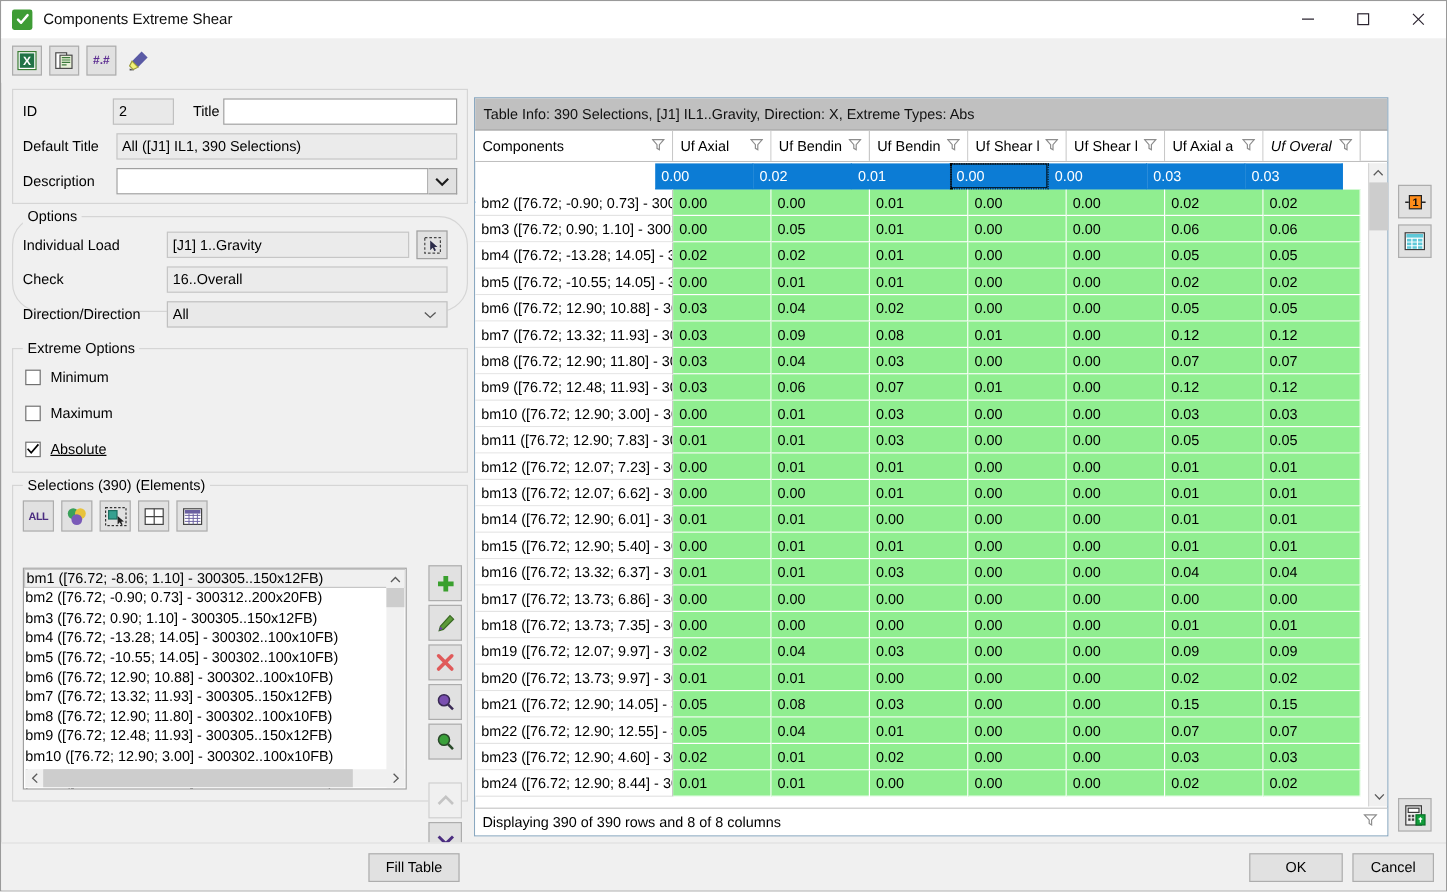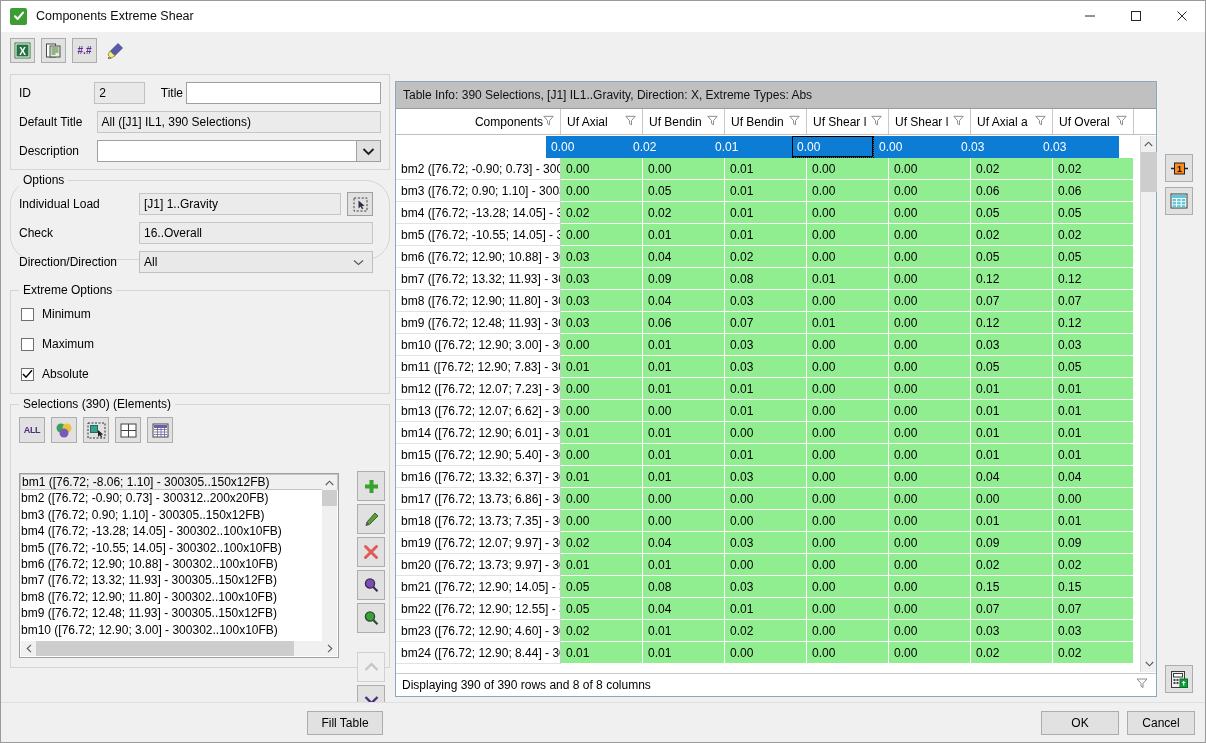--- a/index.html
+++ b/index.html
@@ -445,21 +445,21 @@
       <div id="extgroup" class="group">
         <span class="glabel">Extreme Options</span>
         <div class="chkrow" style="margin-top:13px;">
           <span class="chkbox"></span>
           <span class="lbl">Minimum</span>
         </div>
         <div class="chkrow" style="margin-top:10px;">
           <span class="chkbox"></span>
           <span class="lbl">Maximum</span>
         </div>
-        <div class="chkrow" style="margin-top:10px;">
+        <div class="chkrow" style="margin-top:10px;text-decoration:underline;">
           <span class="chkbox">
             <svg width="11" height="10" viewBox="0 0 11 10">
                 <path d="M1 5 L4 8.3 L10 1.3" stroke="#000" stroke-width="1.4" fill="none"></path>
               </svg>
           </span>
           <span class="lbl">Absolute</span>
         </div>
       </div>
 
       <div id="selgroup" class="group">
@@ -581,21 +581,21 @@
                 <path d="M1.5 2 L7.5 8 L13.5 2" stroke="#4b2d80" stroke-width="2.4" fill="none"></path>
               </svg>
           </div>
         </div>
       </div>
     </div>
 
     <div id="right">
       <div id="tableinfo">Table Info: 390 Selections, [J1] IL1..Gravity, Direction: X, Extreme Types: Abs</div>
       <div id="thead">
-          <div class="th" style="width: 165px; text-align: right;">
+          <div class="th" style="width: 165px;">
             <span class="thlabel">Components</span>
             <span class="funnel"><svg width="11" height="11" viewBox="0 0 11 11">
                 <path d="M0.8 1.3 H10.2 L6.5 5.6 V9.8 L4.5 8.6 V5.6 Z" fill="none" stroke="#8d8d8d" stroke-width="1"></path>
               </svg></span>
           </div>
           <div class="th" style="width: 82px;">
             <span class="thlabel">Uf Axial</span>
             <span class="funnel"><svg width="11" height="11" viewBox="0 0 11 11">
                 <path d="M0.8 1.3 H10.2 L6.5 5.6 V9.8 L4.5 8.6 V5.6 Z" fill="none" stroke="#8d8d8d" stroke-width="1"></path>
               </svg></span>
@@ -623,21 +623,21 @@
             <span class="funnel"><svg width="11" height="11" viewBox="0 0 11 11">
                 <path d="M0.8 1.3 H10.2 L6.5 5.6 V9.8 L4.5 8.6 V5.6 Z" fill="none" stroke="#8d8d8d" stroke-width="1"></path>
               </svg></span>
           </div>
           <div class="th" style="width: 82px;">
             <span class="thlabel">Uf Axial a</span>
             <span class="funnel"><svg width="11" height="11" viewBox="0 0 11 11">
                 <path d="M0.8 1.3 H10.2 L6.5 5.6 V9.8 L4.5 8.6 V5.6 Z" fill="none" stroke="#8d8d8d" stroke-width="1"></path>
               </svg></span>
           </div>
-          <div class="th" style="width: 81px;">
+          <div class="th" style="width: 81px; font-style: italic;">
             <span class="thlabel">Uf Overal</span>
             <span class="funnel"><svg width="11" height="11" viewBox="0 0 11 11">
                 <path d="M0.8 1.3 H10.2 L6.5 5.6 V9.8 L4.5 8.6 V5.6 Z" fill="none" stroke="#8d8d8d" stroke-width="1"></path>
               </svg></span>
           </div>
         </div>
       <div id="tbodywrap">
         <div id="tbody">
             <div class="trow selected">
               <div class="td namecell" style="width: 150px; margin-top: 32px;">bm1 ([76.72; -8.06; 1.10] - 300</div>

